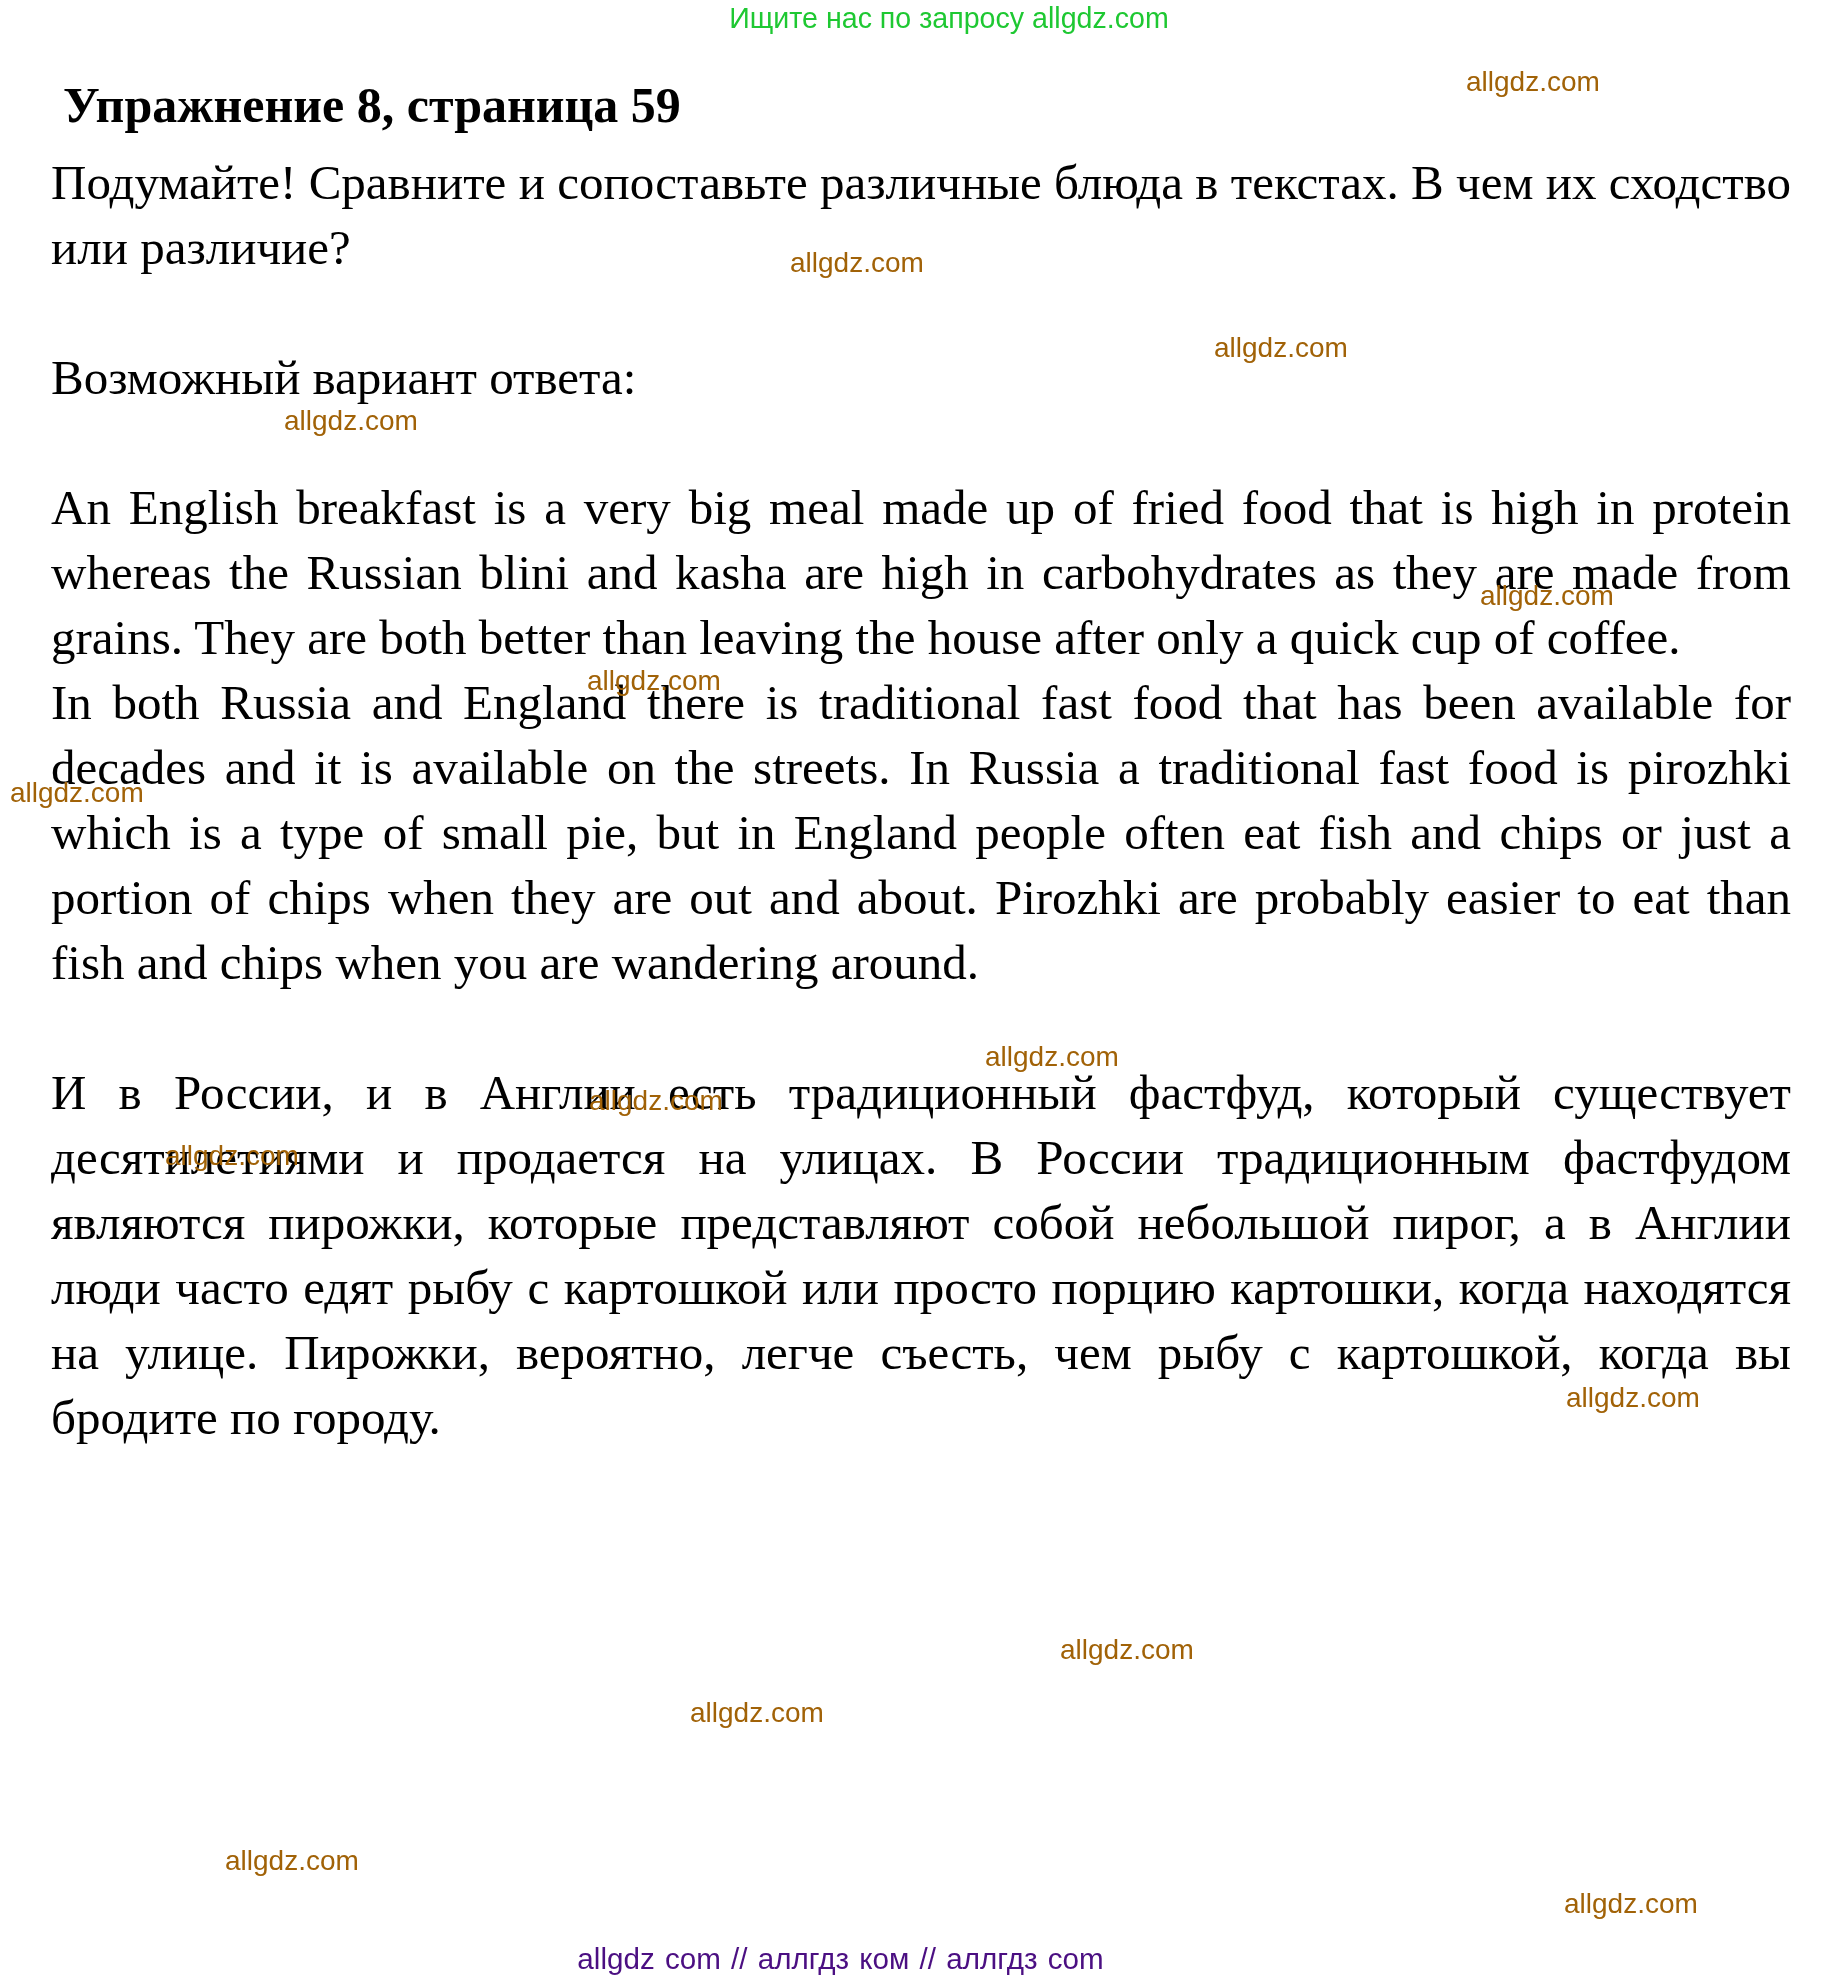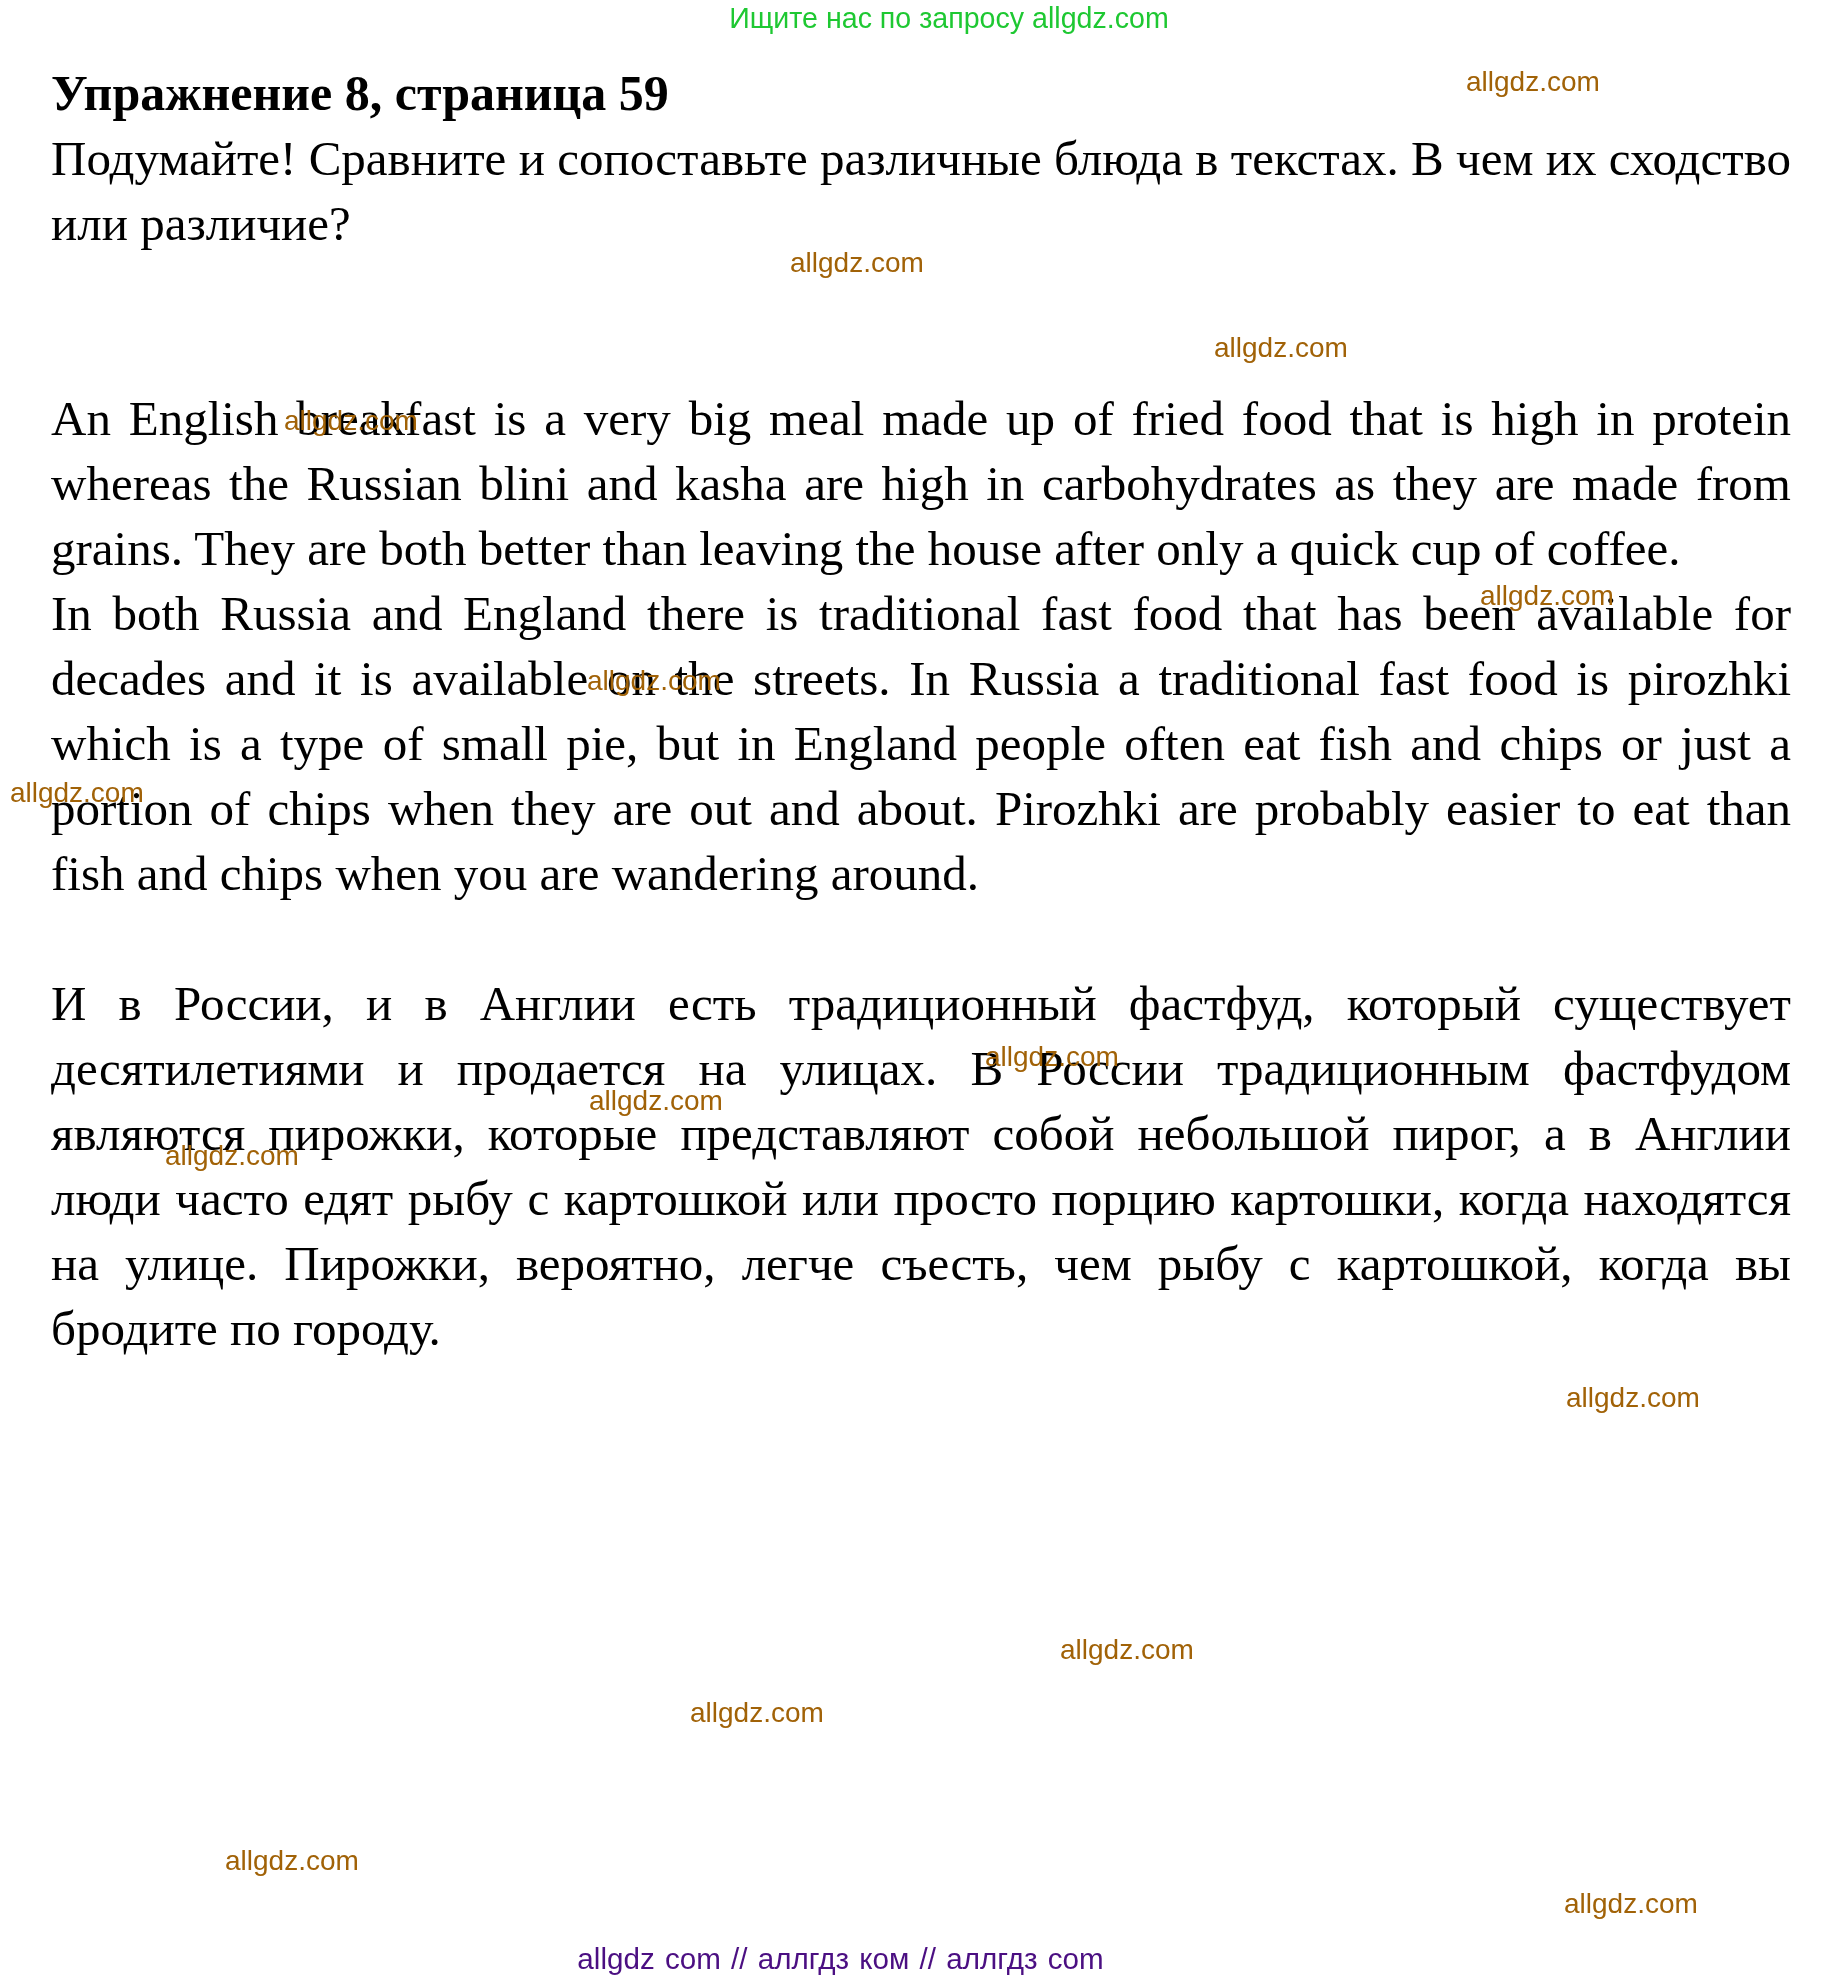--- a/index.html
+++ b/index.html
@@ -12,39 +12,40 @@
   }
   .bottom-banner {
     position: absolute; left: 0; top: 1939px; width: 1681px; text-align: center;
     font-family: "Liberation Sans", sans-serif; font-size: 29.6px; color: #4b0f82;
     line-height: 39px; word-spacing: 2px;
   }
   .doc {
     position: absolute; left: 51px; top: 61px; width: 1740px;
     font-family: "Liberation Serif", serif; color: #000;
   }
-  .title { font-size: 50px; font-weight: bold; line-height: 65px; margin: 0; }
+  .title { font-size: 50px; font-weight: bold; line-height: 65px; margin: 12px; }
   .para { font-size: 49px; line-height: 65px; margin: 0; text-align: justify; }
   .para.lastleft { text-align-last: left; }
   .gap1 { height: 65px; }
   .gap2 { height: 65px; }
   .wm {
     position: absolute; font-family: "Liberation Sans", sans-serif;
     font-size: 28px; color: #a16207; line-height: 29.6px; white-space: nowrap;
   }
 </style>
 </head>
 <body>
 
 <div class="top-banner">Ищите нас по запросу allgdz.com</div>
 
 <div class="doc">
   <p class="title">Упражнение 8, страница 59</p>
   <p class="para lastleft">Подумайте! Сравните и сопоставьте различные блюда в текстах. В чем их сходство или различие?</p>
   <div class="gap1"></div>
+  <p class="para lastleft">Возможный вариант ответа:</p>
   <div class="gap2"></div>
   <p class="para lastleft">An English breakfast is a very big meal made up of fried food that is high in protein whereas the Russian blini and kasha are high in carbohydrates as they are made from grains. They are both better than leaving the house after only a quick cup of coffee.</p>
   <p class="para lastleft">In both Russia and England there is traditional fast food that has been available for decades and it is available on the streets. In Russia a traditional fast food is pirozhki which is a type of small pie, but in England people often eat fish and chips or just a portion of chips when they are out and about. Pirozhki are probably easier to eat than fish and chips when you are wandering around.</p>
   <div class="gap2"></div>
   <p class="para lastleft">И в России, и в Англии есть традиционный фастфуд, который существует десятилетиями и продается на улицах. В России традиционным фастфудом являются пирожки, которые представляют собой небольшой пирог, а в Англии люди часто едят рыбу с картошкой или просто порцию картошки, когда находятся на улице. Пирожки, вероятно, легче съесть, чем рыбу с картошкой, когда вы бродите по городу.</p>
 </div>
 
 <div id="wm-layer">
     <div class="wm" style="left: 1466px; top: 67px;">allgdz.com</div>
     <div class="wm" style="left: 790px; top: 248px;">allgdz.com</div>

